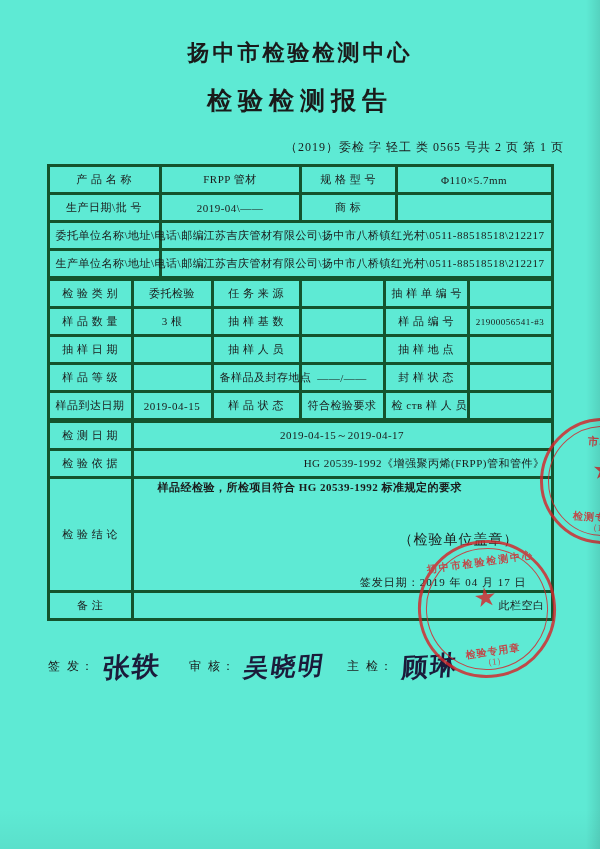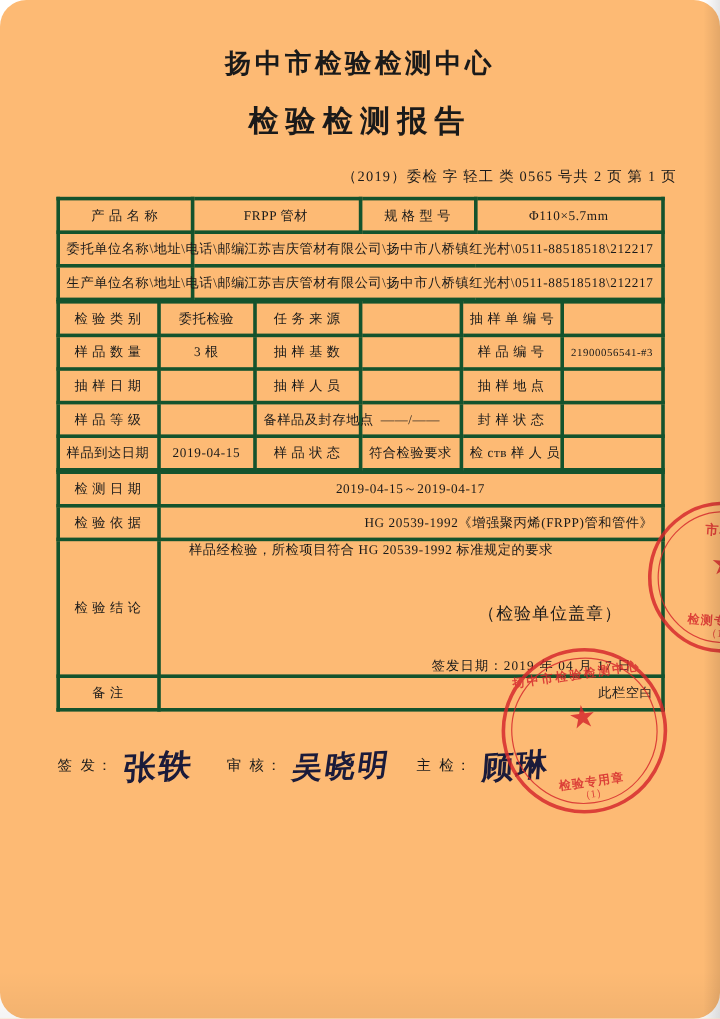--- a/index.html
+++ b/index.html
@@ -11,22 +11,21 @@
     height: 849px;
     background: #ffffff;
     font-family: "Liberation Serif", serif;
     color: #1a1a1a;
     position: relative;
     overflow: hidden;
   }
   .page {
     position: absolute;
     inset: 0;
-    background: #fdba74;
-    border-radius: 22px;
+    background: #5eead4;
   }
   
   .paper-edge-right {
     position: absolute;
     top: 0; right: 0; width: 14px; height: 100%;
     background: linear-gradient(to left, rgba(0,0,0,0.10), rgba(0,0,0,0));
     pointer-events: none;
   }
   .paper-edge-bottom {
     position: absolute;
@@ -95,20 +94,21 @@
   }
   td.tall { height: 44px; }
   td.tall2 { height: 62px; }
   td.tall3 { height: 110px; }
   td.tall4 { height: 38px; }
 
   .concl-text {
     display: block;
     padding-left: 18px;
     line-height: 1.6;
+    font-weight: bold;
   }
   .seal-line {
     text-align: right;
     padding-right: 26px;
     font-size: 14px;
     letter-spacing: 1px;
   }
   .issue-line {
     text-align: right;
     padding-right: 18px;
@@ -227,20 +227,26 @@
       <col style="width:140px">
       <col style="width:96px">
       <col style="width:156px">
     </colgroup>
     <tbody>
       <tr>
         <td class="lbl">产 品 名 称</td>
         <td class="val">FRPP 管材</td>
         <td class="lbl">规 格 型 号</td>
         <td class="val">Φ110×5.7mm</td>
+      </tr>
+      <tr>
+        <td class="lbl-tight">生产日期\批 号</td>
+        <td class="val">2019-04\——</td>
+        <td class="lbl">商       标</td>
+        <td class="val"></td>
       </tr>
       <tr>
         <td class="lbl-tight">委托单位名称\地址\电话\邮编</td>
         <td class="val-left" colspan="3">江苏吉庆管材有限公司\扬中市八桥镇红光村\0511-88518518\212217</td>
       </tr>
       <tr>
         <td class="lbl-tight">生产单位名称\地址\电话\邮编</td>
         <td class="val-left" colspan="3">江苏吉庆管材有限公司\扬中市八桥镇红光村\0511-88518518\212217</td>
       </tr>
     </tbody>

